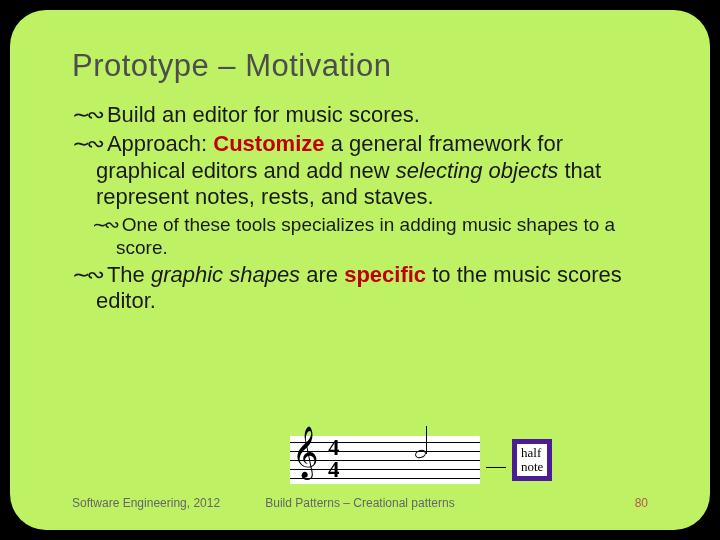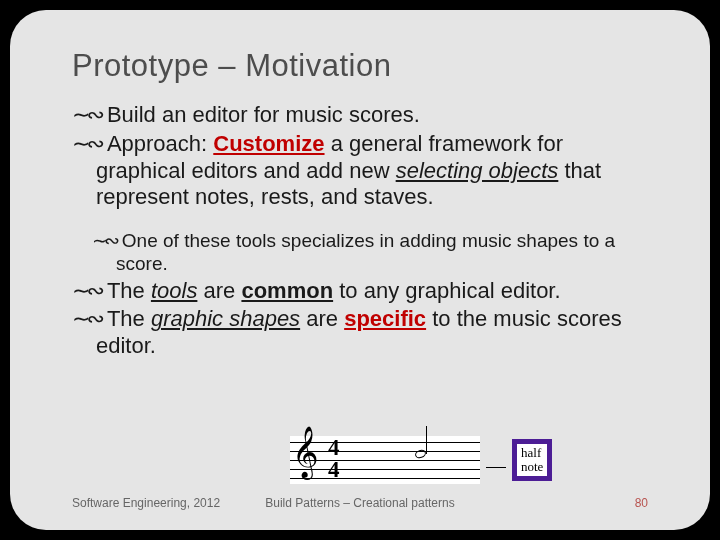--- a/index.html
+++ b/index.html
@@ -9,21 +9,21 @@
     background: #000;
     display: flex;
     align-items: center;
     justify-content: center;
     font-family: Arial, Helvetica, sans-serif;
     overflow: hidden;
   }
   .slide {
     width: 700px;
     height: 520px;
-    background: #e5e5e5;
+    background: #bef264;
     border-radius: 36px;
     padding: 38px 62px 20px 62px;
     position: relative;
     display: flex;
     flex-direction: column;
   }
   .title {
     font-size: 31px;
     color: #4d4d4d;
     font-weight: 400;
@@ -40,29 +40,29 @@
     margin-bottom: 2px;
     padding-left: 24px;
     text-indent: -24px;
   }
   .b2 {
     font-size: 19px;
     line-height: 1.22;
     margin-left: 20px;
     padding-left: 24px;
     text-indent: -24px;
-    margin-top: 18px;
+    margin-top: 2px;
     margin-bottom: 2px;
   }
   .bullet-sym {
     font-family: Georgia, 'Times New Roman', serif;
     letter-spacing: -4px;
     margin-right: 6px;
   }
-  .u { text-decoration: underline; }
+  .u { }
   .i { font-style: italic; }
   .bold { font-weight: bold; }
   .red { color: #c00000; }
   .footer {
     display: flex;
     justify-content: space-between;
     align-items: flex-end;
     font-size: 12px;
     color: #666;
     margin-top: 12px;
@@ -152,23 +152,20 @@
 
     <div class="b1">
       <span class="bullet-sym">∼∾</span><span>Approach: </span><span class="u bold red">Customize</span><span> a general framework for graphical editors and add new </span><span class="u i">selecting objects</span><span> that represent notes, rests, and staves.</span>
     </div>
 
 
     <div class="b2">
       <span class="bullet-sym">∼∾</span><span>One of these tools specializes in adding music shapes to a score.</span>
     </div>
 
-    <div class="b1">
-      <span class="bullet-sym">∼∾</span><span>The </span><span class="u i">tools</span><span> are </span><span class="u bold">common</span><span> to any graphical editor.</span>
-    </div>
 
     <div class="b1">
       <span class="bullet-sym">∼∾</span><span>The </span><span class="u i">graphic shapes</span><span> are </span><span class="u bold red">specific</span><span> to the music scores editor.</span>
     </div>
 
   </div>
 
   <div class="staff-wrap">
     <div class="staff">
       <div class="line" style="top:6px"></div>

